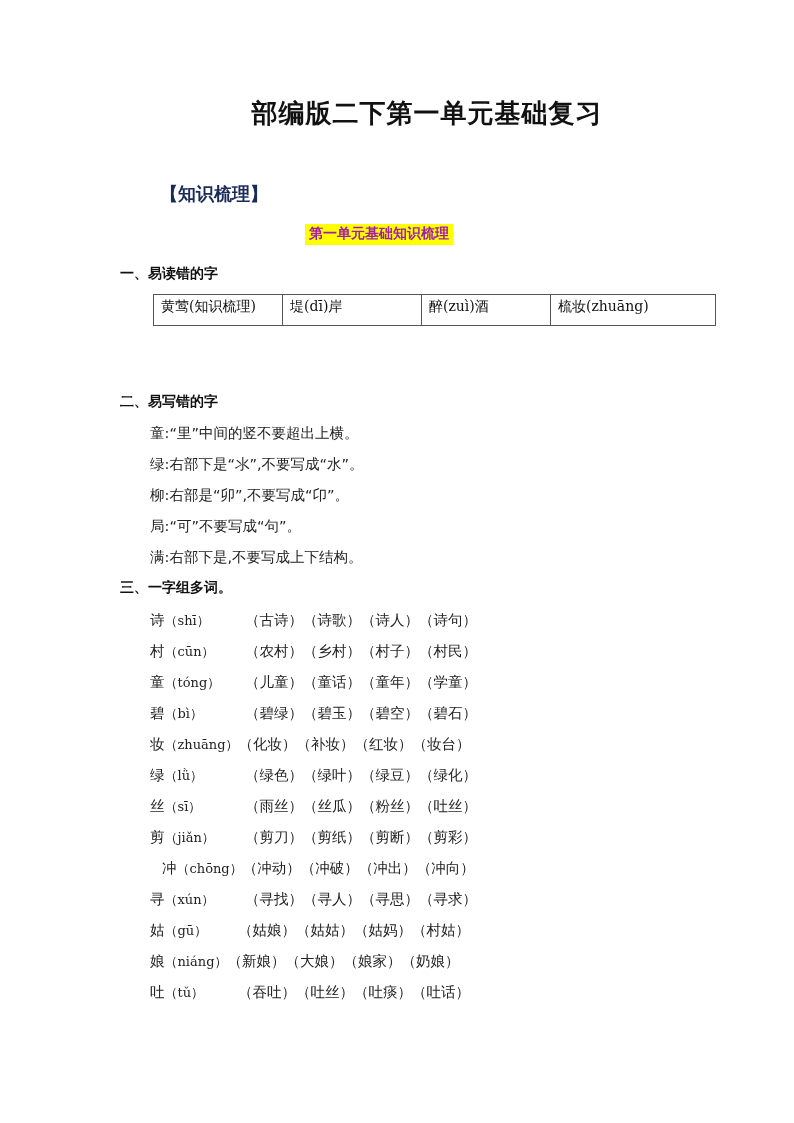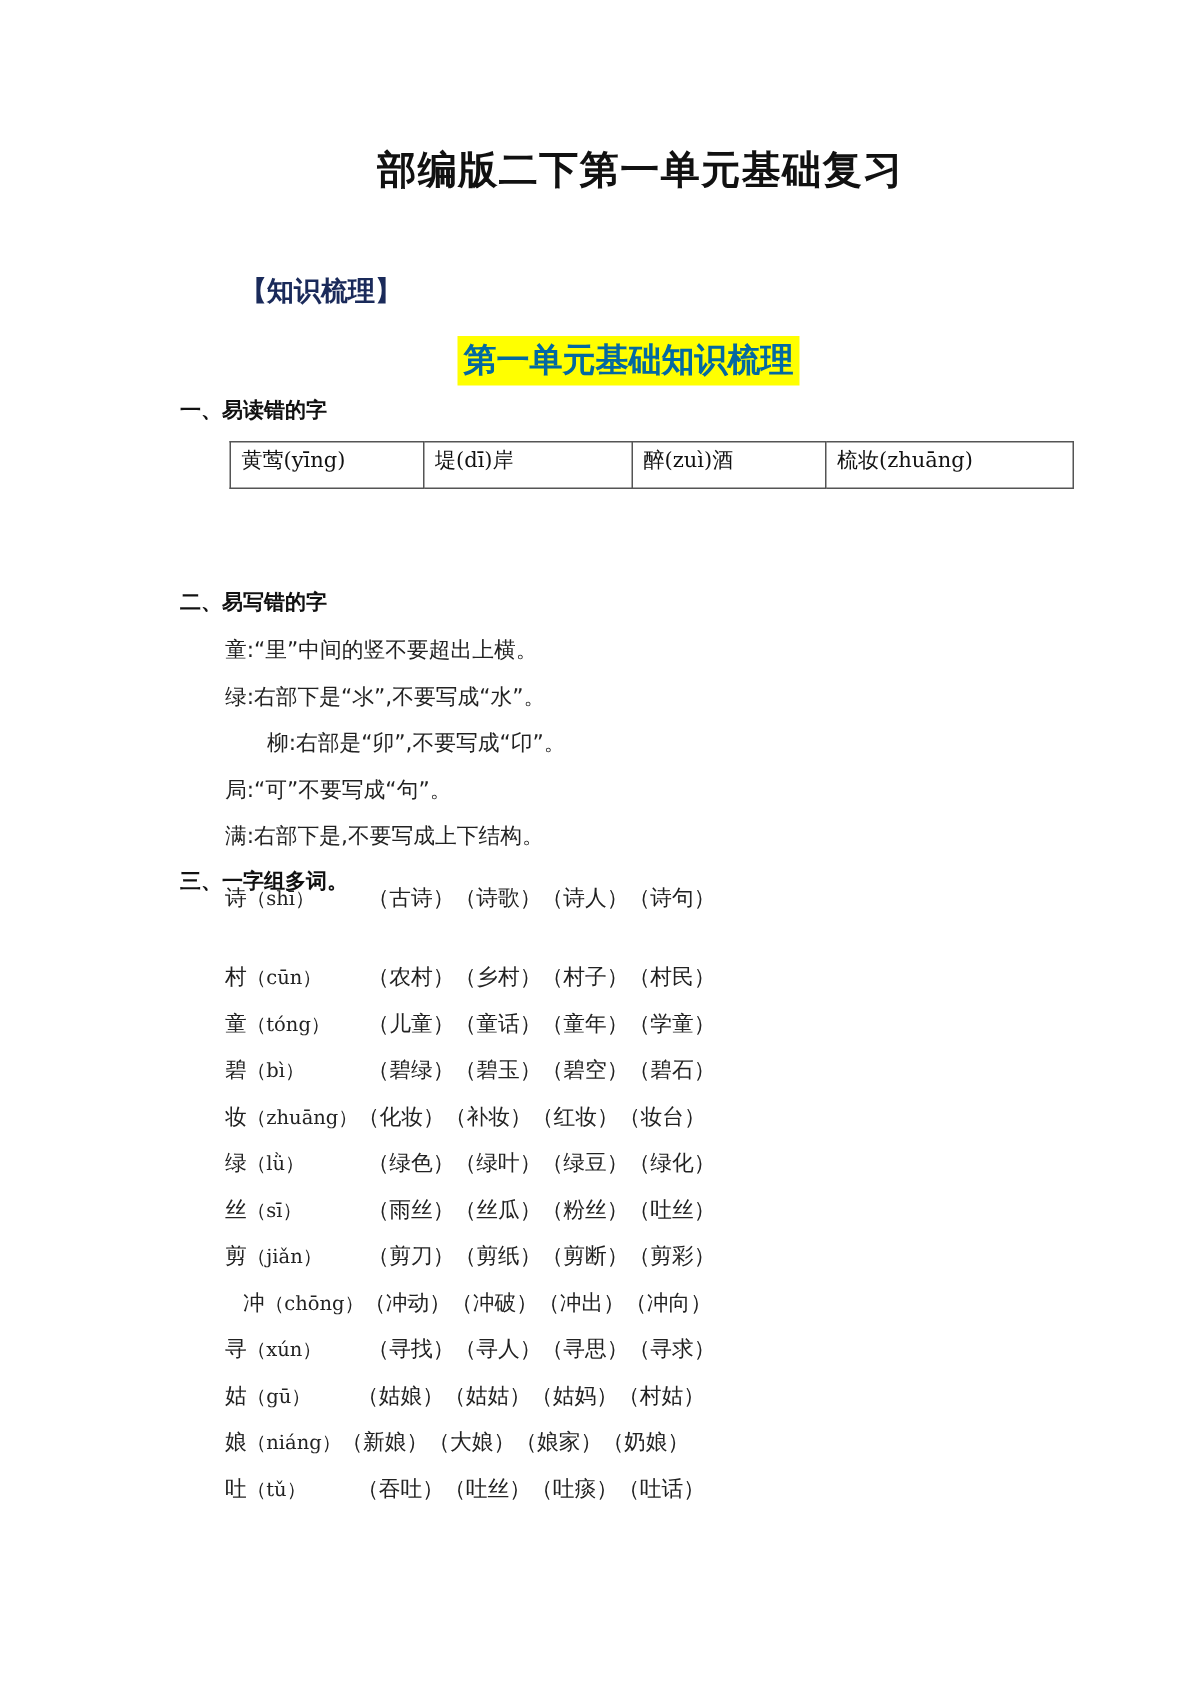--- a/index.html
+++ b/index.html
@@ -4,23 +4,23 @@
 <style>
   html, body { margin: 0; padding: 0; background: #ffffff; }
   body { width: 794px; height: 1123px; position: relative; overflow: hidden;
          font-family: "DejaVu Serif", "Liberation Serif", serif; color: #111; }
   .abs { position: absolute; }
   .title { left: 0; width: 794px; top: 96px; text-align: center;
            font-family: "DejaVu Sans", "Liberation Sans", sans-serif;
            font-size: 26px; font-weight: bold; letter-spacing: 1px; color: #111; margin-left: 30px; }
   .section-tag { left: 160px; top: 182px; font-size: 18px; font-weight: bold; color: #1a2a5a;
                  font-family: "DejaVu Serif", serif; }
-  .highlight-heading { left: 305px; top: 224px; font-size: 22px; font-weight: bold;
+  .highlight-heading { left: 305px; top: 224px; font-size: 14px; font-weight: bold;
                  font-family: "DejaVu Sans", "Liberation Sans", sans-serif;
-                 background: #ffff00; padding: 1px 4px 2px 4px; color: #0369a1; }
+                 background: #ffff00; padding: 1px 4px 2px 4px; color: #a21caf; }
   .h2 { left: 120px; font-size: 14px; font-weight: bold;
         font-family: Liberation Sans, sans-serif; color: #111; }
   table.read-table { position: absolute; left: 153px; top: 294px; width: 562px;
         border-collapse: collapse; font-size: 14px; table-layout: fixed; }
   table.read-table td { border: 1px solid #555; height: 31px; padding: 0 0 0 7px;
         vertical-align: top; padding-top: 3px; box-sizing: border-box;
         font-family: "DejaVu Serif", "Liberation Serif", serif; font-size: 14px; }
   .line { left: 150px; font-size: 14.5px; font-family: "DejaVu Sans", "Liberation Sans", sans-serif; color: #222; white-space: pre; }
   .word-row { left: 150px; font-size: 14.5px; font-family: "DejaVu Sans", "Liberation Sans", sans-serif; color: #222; white-space: pre; }
   .word-row .py { font-family: "DejaVu Serif", "Liberation Serif", serif; font-size: 13px; }
@@ -38,39 +38,39 @@
 
 <table class="read-table">
   <colgroup>
       <col style="width:129px">
       <col style="width:139px">
       <col style="width:129px">
       <col style="width:165px">
     </colgroup>
   <tbody>
       <tr>
-    <td>黄莺(yīng)</td>
+    <td>黄莺(知识梳理)</td>
     <td>堤(dī)岸</td>
     <td>醉(zuì)酒</td>
     <td>梳妆(zhuāng)</td>
   </tr>
 </tbody>
   </table>
 
 <div class="abs h2" style="top:393px;">二、易写错的字</div>
 <div class="abs line" style="top:424px;">童:“里”中间的竖不要超出上横。</div>
 <div class="abs line" style="top:455px;">绿:右部下是“氺”,不要写成“水”。</div>
-<div class="abs line" style="top:486px;margin-left:28px;">柳:右部是“卯”,不要写成“卬”。</div>
+<div class="abs line" style="top:486px;">柳:右部是“卯”,不要写成“卬”。</div>
 <div class="abs line" style="top:517px;">局:“可”不要写成“句”。</div>
 <div class="abs line" style="top:548px;">满:右部下是,不要写成上下结构。</div>
 
 <div class="abs h2" style="top:579px;">三、一字组多词。</div>
 
 <div id="word-rows">
-    <div class="abs word-row" style="top: 589px; text-align: center;"><span class="char">诗</span><span class="py">（shī）</span><span class="words" style="left: 95px;">（古诗）（诗歌）（诗人）（诗句）</span></div>
+    <div class="abs word-row" style="top: 611px; text-align: center;"><span class="char">诗</span><span class="py">（shī）</span><span class="words" style="left: 95px;">（古诗）（诗歌）（诗人）（诗句）</span></div>
     <div class="abs word-row" style="top: 642px;"><span class="char">村</span><span class="py">（cūn）</span><span class="words" style="left: 95px;">（农村）（乡村）（村子）（村民）</span></div>
     <div class="abs word-row" style="top: 673px;"><span class="char">童</span><span class="py">（tóng）</span><span class="words" style="left: 95px;">（儿童）（童话）（童年）（学童）</span></div>
     <div class="abs word-row" style="top: 704px;"><span class="char">碧</span><span class="py">（bì）</span><span class="words" style="left: 95px;">（碧绿）（碧玉）（碧空）（碧石）</span></div>
     <div class="abs word-row" style="top: 735px;"><span class="char">妆</span><span class="py">（zhuāng）</span><span class="words" style="position: static;">（化妆）（补妆）（红妆）（妆台）</span></div>
     <div class="abs word-row" style="top: 766px;"><span class="char">绿</span><span class="py">（lǜ）</span><span class="words" style="left: 95px;">（绿色）（绿叶）（绿豆）（绿化）</span></div>
     <div class="abs word-row" style="top: 797px;"><span class="char">丝</span><span class="py">（sī）</span><span class="words" style="left: 95px;">（雨丝）（丝瓜）（粉丝）（吐丝）</span></div>
     <div class="abs word-row" style="top: 828px;"><span class="char">剪</span><span class="py">（jiǎn）</span><span class="words" style="left: 95px;">（剪刀）（剪纸）（剪断）（剪彩）</span></div>
     <div class="abs word-row" style="top: 859px; margin-left: 12px;"><span class="char">冲</span><span class="py">（chōng）</span><span class="words" style="position: static;">（冲动）（冲破）（冲出）（冲向）</span></div>
     <div class="abs word-row" style="top: 890px;"><span class="char">寻</span><span class="py">（xún）</span><span class="words" style="left: 95px;">（寻找）（寻人）（寻思）（寻求）</span></div>
     <div class="abs word-row" style="top: 921px;"><span class="char">姑</span><span class="py">（gū）</span><span class="words" style="left: 88px;">（姑娘）（姑姑）（姑妈）（村姑）</span></div>

